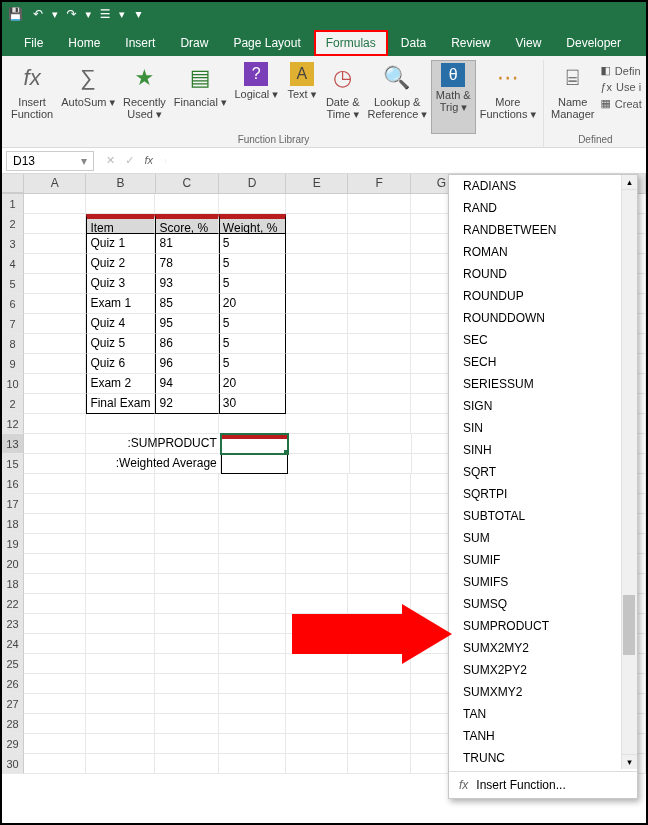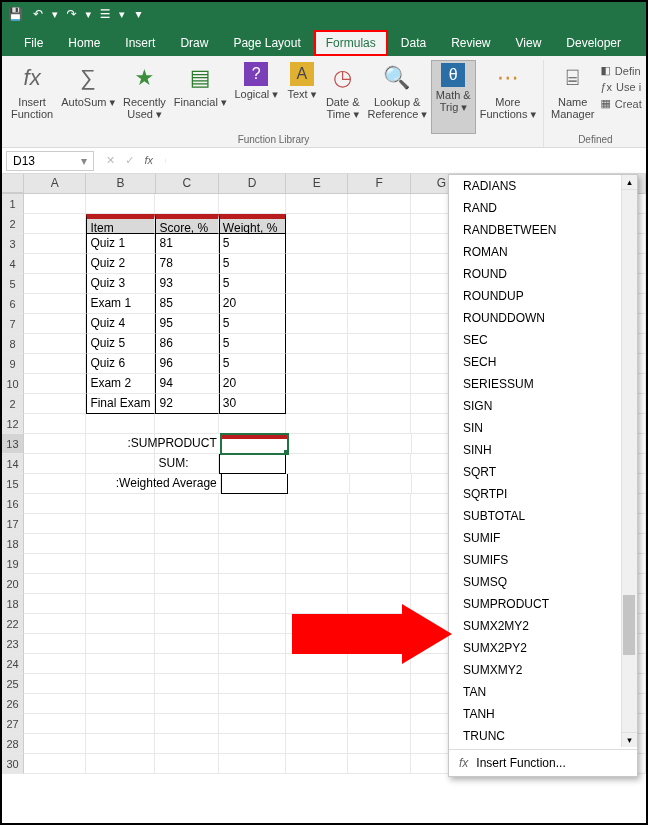--- a/index.html
+++ b/index.html
@@ -495,33 +495,20 @@
         <div class="cell ral" style="width: 66px; overflow: visible; direction: rtl; white-space: nowrap;">SUMPRODUCT:</div>
         <div class="cell bord-t bord-l bord-r bord-b selected-cell" style="width: 70px;"></div>
         <div class="cell" style="width: 65px;"></div>
         <div class="cell" style="width: 65px;"></div>
         <div class="cell" style="width: 65px;"></div>
         <div class="cell" style="width: 60px;"></div>
         <div class="cell" style="width: 60px;"></div>
         <div class="cell" style="width: 60px;"></div>
       </div>
       <div class="row">
-        <div class="rowh">14</div>
-        <div class="cell" style="width: 65px;"></div>
-        <div class="cell" style="width: 72px;"></div>
-        <div class="cell ral" style="width: 66px;">SUM:</div>
-        <div class="cell bord-l bord-r bord-b" style="width: 70px;"></div>
-        <div class="cell" style="width: 65px;"></div>
-        <div class="cell" style="width: 65px;"></div>
-        <div class="cell" style="width: 65px;"></div>
-        <div class="cell" style="width: 60px;"></div>
-        <div class="cell" style="width: 60px;"></div>
-        <div class="cell" style="width: 60px;"></div>
-      </div>
-      <div class="row">
         <div class="rowh">15</div>
         <div class="cell" style="width: 65px;"></div>
         <div class="cell" style="width: 72px;"></div>
         <div class="cell ral" style="width: 66px; overflow: visible; direction: rtl; white-space: nowrap;">Weighted Average:</div>
         <div class="cell bord-l bord-r bord-b" style="width: 70px;"></div>
         <div class="cell" style="width: 65px;"></div>
         <div class="cell" style="width: 65px;"></div>
         <div class="cell" style="width: 65px;"></div>
         <div class="cell" style="width: 60px;"></div>
         <div class="cell" style="width: 60px;"></div>
@@ -678,20 +665,33 @@
         <div class="cell" style="width: 70px;"></div>
         <div class="cell" style="width: 65px;"></div>
         <div class="cell" style="width: 65px;"></div>
         <div class="cell" style="width: 65px;"></div>
         <div class="cell" style="width: 60px;"></div>
         <div class="cell" style="width: 60px;"></div>
         <div class="cell" style="width: 60px;"></div>
       </div>
       <div class="row">
         <div class="rowh">28</div>
+        <div class="cell" style="width: 65px;"></div>
+        <div class="cell" style="width: 72px;"></div>
+        <div class="cell" style="width: 66px;"></div>
+        <div class="cell" style="width: 70px;"></div>
+        <div class="cell" style="width: 65px;"></div>
+        <div class="cell" style="width: 65px;"></div>
+        <div class="cell" style="width: 65px;"></div>
+        <div class="cell" style="width: 60px;"></div>
+        <div class="cell" style="width: 60px;"></div>
+        <div class="cell" style="width: 60px;"></div>
+      </div>
+      <div class="row">
+        <div class="rowh">29</div>
         <div class="cell" style="width: 65px;"></div>
         <div class="cell" style="width: 72px;"></div>
         <div class="cell" style="width: 66px;"></div>
         <div class="cell" style="width: 70px;"></div>
         <div class="cell" style="width: 65px;"></div>
         <div class="cell" style="width: 65px;"></div>
         <div class="cell" style="width: 65px;"></div>
         <div class="cell" style="width: 60px;"></div>
         <div class="cell" style="width: 60px;"></div>
         <div class="cell" style="width: 60px;"></div>
@@ -722,20 +722,21 @@
         <div class="item">ROUNDDOWN</div>
         <div class="item">SEC</div>
         <div class="item">SECH</div>
         <div class="item">SERIESSUM</div>
         <div class="item">SIGN</div>
         <div class="item">SIN</div>
         <div class="item">SINH</div>
         <div class="item">SQRT</div>
         <div class="item">SQRTPI</div>
         <div class="item">SUBTOTAL</div>
+        <div class="item">SUM</div>
         <div class="item">SUMIF</div>
         <div class="item">SUMIFS</div>
         <div class="item">SUMSQ</div>
         <div class="item">SUMPRODUCT</div>
         <div class="item">SUMX2MY2</div>
         <div class="item">SUMX2PY2</div>
         <div class="item">SUMXMY2</div>
         <div class="item">TAN</div>
         <div class="item">TANH</div>
         <div class="item">TRUNC</div>

